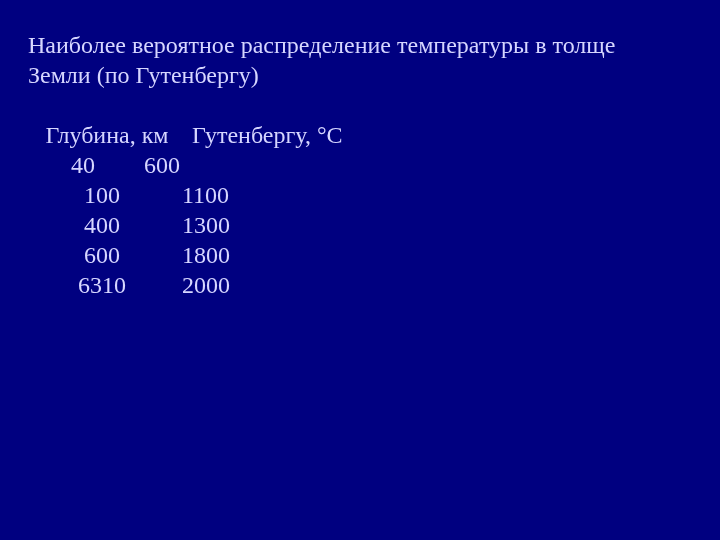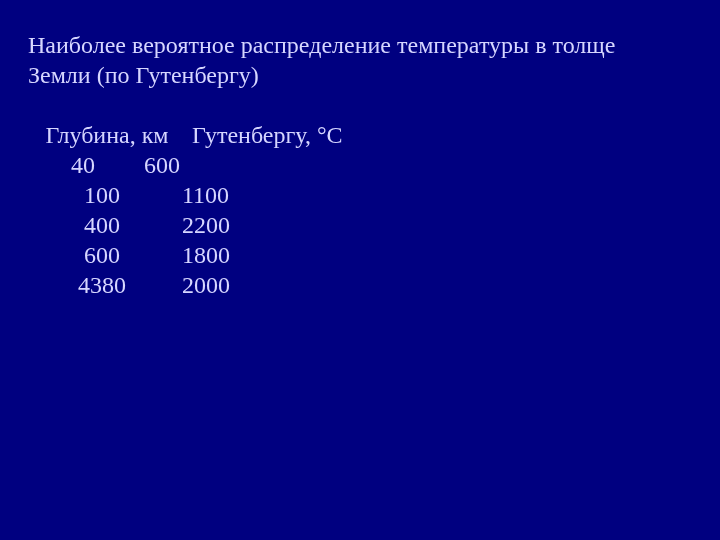--- a/index.html
+++ b/index.html
@@ -64,22 +64,22 @@
 <div class="data-row r1">
   <span class="col-depth">40</span>
   <span class="col-temp">600</span>
 </div>
 <div class="data-row r2">
   <span class="col-depth">100</span>
   <span class="col-temp">1100</span>
 </div>
 <div class="data-row r3">
   <span class="col-depth">400</span>
-  <span class="col-temp">2200</span>
+  <span class="col-temp">1300</span>
 </div>
 <div class="data-row r4">
   <span class="col-depth">600</span>
   <span class="col-temp">1800</span>
 </div>
 <div class="data-row r5">
-  <span class="col-depth">4380</span>
+  <span class="col-depth">6310</span>
   <span class="col-temp">2000</span>
 </div>
 
 </body></html>

